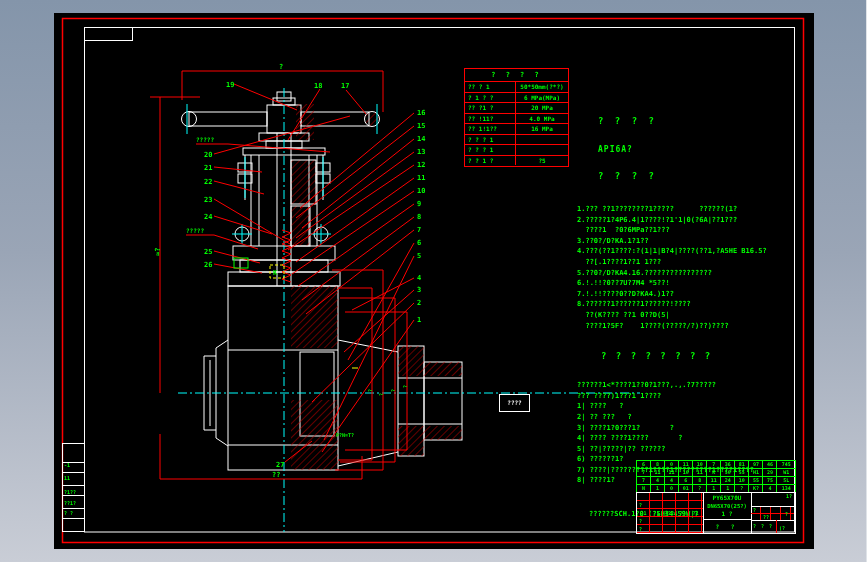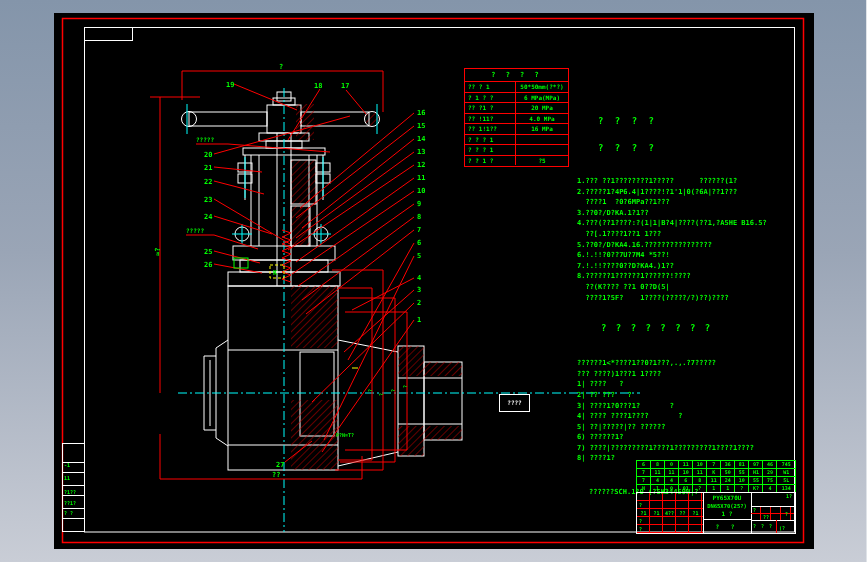--- a/index.html
+++ b/index.html
@@ -15,21 +15,21 @@
   .prow:last-child{border-bottom:none;}
   .pcell.l{width:47px;border-right:1px solid #f00;padding-left:3px;overflow:hidden;white-space:nowrap;}
   .pcell.r{flex:1;text-align:center;overflow:hidden;white-space:nowrap;}
   
   #notes{left:577px;top:100px;width:250px;color:#0f0;font-weight:bold;font-size:7px;white-space:pre;}
   .nhead{font-size:9px;letter-spacing:3px;margin-left:21px;line-height:11px;}
   .nsub{font-size:8px;margin-left:21px;margin-top:2px;line-height:10px;letter-spacing:1px;}
   .nhead2{font-size:9px;letter-spacing:2px;margin-left:24px;margin-top:4px;line-height:11px;}
   .nline{line-height:10.6px;}
   #notes-lines1{margin-top:6px;}
-  #notes-lines2{margin-top:8px;}
+  #notes-lines2{margin-top:2px;}
   .nfooter{margin-top:7px;margin-left:12px;line-height:11px;}
   
   #stamp{left:499px;top:394px;width:29px;height:16px;border:1px solid #fff;color:#fff;
     font-size:6px;font-weight:bold;text-align:center;line-height:16px;}
   
   #parts-table{left:636px;top:460px;width:158px;height:31px;border:1px solid #0f0;display:flex;flex-direction:column;}
   .plrow{flex:1;display:flex;border-top:1px solid #0f0;}
   .plrow:first-child{border-top:none;}
   .plcell{flex:1;border-left:1px solid #0f0;color:#0f0;font-size:5px;font-weight:bold;
     text-align:center;line-height:6px;overflow:hidden;}
@@ -253,20 +253,21 @@
       </div>
       <div class="prow">
         <div class="pcell l">? ? 1 ?</div>
         <div class="pcell r">?5</div>
       </div>
     </div>
 </div>
 
 <div id="notes" class="overlay">
   <div class="nhead">? ? ? ?</div>
+  <div class="nsub">API6A?</div>
   <div class="nhead">? ? ? ?</div>
   <div id="notes-lines1"><div class="nline">1.??? ??1????????1?????      ??????(1?</div><div class="nline">2.?????1?4P6.4|1????!?1'1|0(?6A|??1???</div><div class="nline">  ????1  ?0?6MPa??1???</div><div class="nline">3.??0?/D?KA.1?1??</div><div class="nline">4.???(??1????:?(1|1|B?4|????(??1,?A5HE B16.5?</div><div class="nline">  ??[.1????1??1 1???</div><div class="nline">5.??0?/D?KA4.16.????????????????</div><div class="nline">6.!.!!?0??7U?7M4 *5??!</div><div class="nline">7.!.!!????0??D?KA4.)1??</div><div class="nline">8.??????1??????1??????!????</div><div class="nline">  ??(K???? ??1 0??D(5|</div><div class="nline">  ????1?5F?    1????(?????/?)??)????</div></div>
   <div class="nhead2">? ? ? ? ? ? ? ?</div>
   <div id="notes-lines2"><div class="nline">??????1&lt;*????1??0?1???,.,.?7?????</div><div class="nline">??? ????)1???1 1????</div><div class="nline">1| ????   ?</div><div class="nline">2| ?? ???   ?</div><div class="nline">3| ????1?0???1?       ?</div><div class="nline">4| ???? ????1????       ?</div><div class="nline">5| ??|?????|?? ??????</div><div class="nline">6) ??????1?</div><div class="nline">7) ????|?????????1????1?????????1????1????</div><div class="nline">8| ????1?</div></div>
   <div class="nfooter">??????SCH.1?0 (?5H34459W|?</div>
 </div>
 
 <div id="stamp" class="overlay">????</div>
 
 <div id="parts-table" class="overlay">

